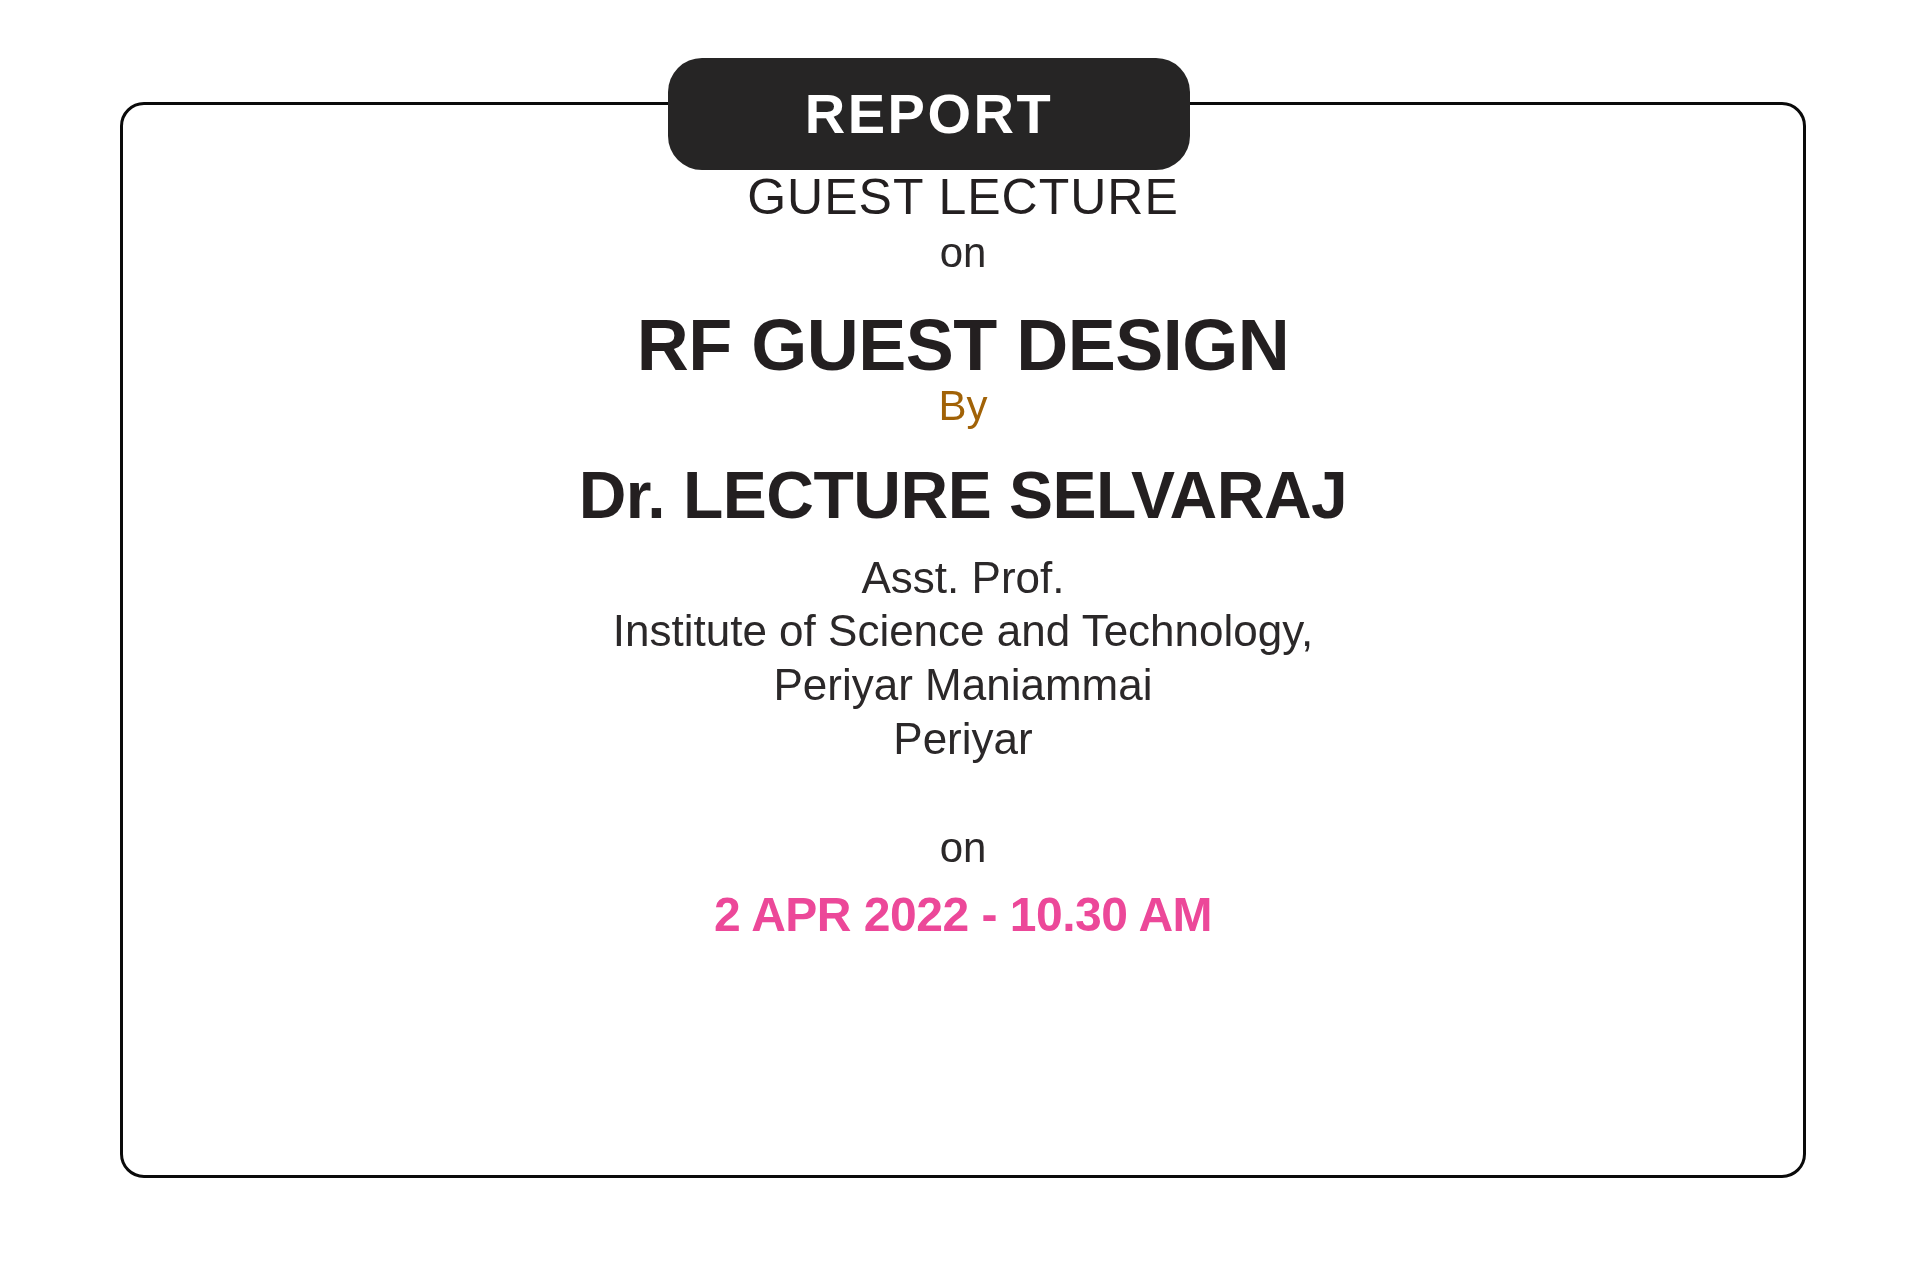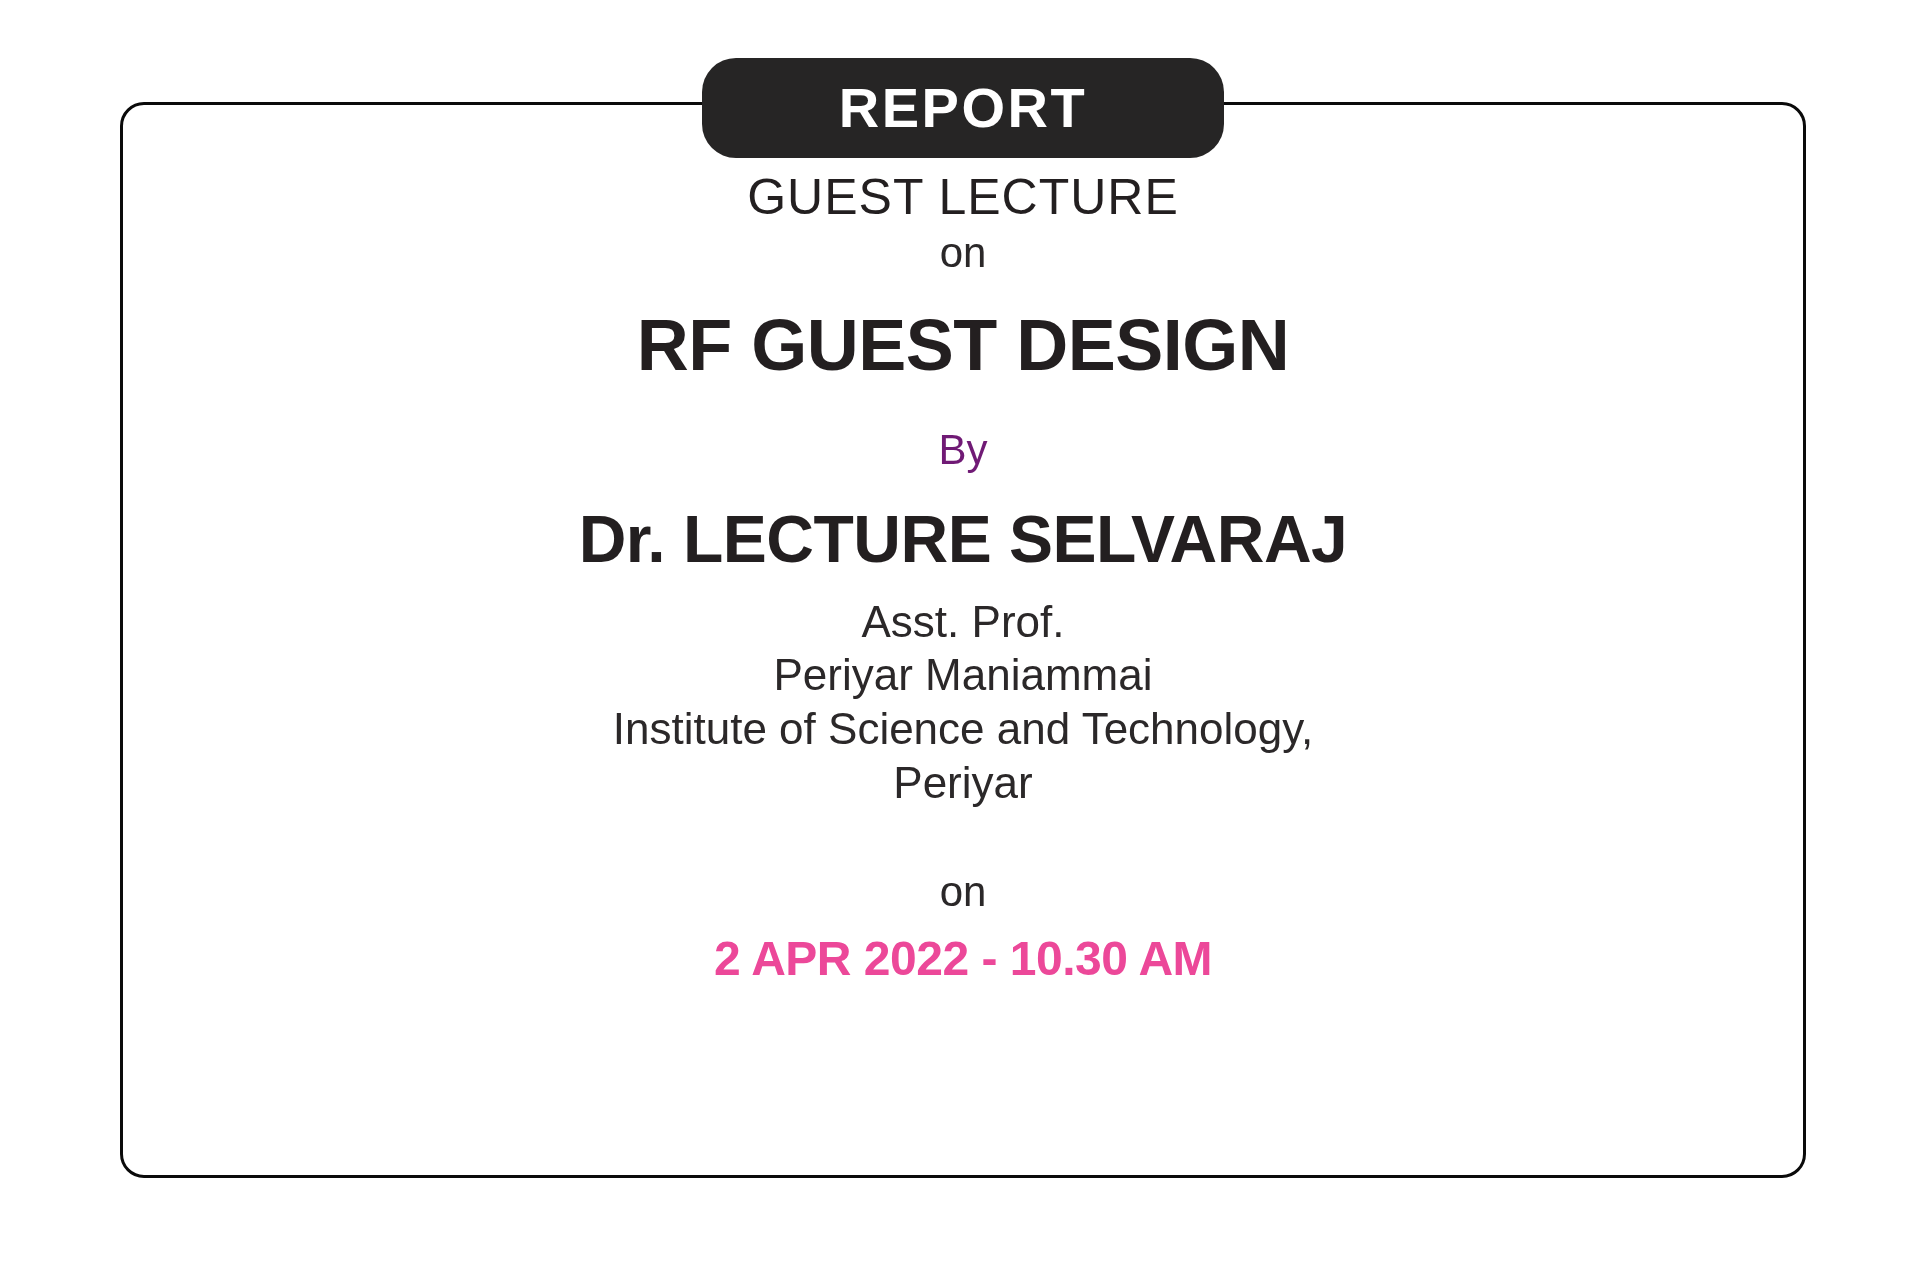--- a/index.html
+++ b/index.html
@@ -27,24 +27,24 @@
     width: 1686px;
     height: 1076px;
     border: 3px solid #0a0a0a;
     border-radius: 24px;
     background: #ffffff;
   }
 
   
   .report-badge {
     position: absolute;
-    left: 702px;
+    left: 668px;
     top: 58px;
     width: 522px;
-    height: 100px;
+    height: 112px;
     background: #262525;
     border-radius: 34px;
     display: flex;
     align-items: center;
     justify-content: center;
     z-index: 5;
   }
   .report-badge-label {
     color: #ffffff;
     font-size: 56px;
@@ -88,25 +88,24 @@
   .line-title {
     margin-top: 32px;
     font-size: 72px;
     font-weight: 700;
     letter-spacing: -0.5px;
     line-height: 1.05;
     color: #231f20;
   }
 
   .line-by {
-    margin-top: 44px;
     font-size: 42px;
     font-weight: 400;
     line-height: 1.1;
-    color: #701a75;
+    color: #a16207;
   }
 
   .line-speaker {
     margin-top: 32px;
     font-size: 66px;
     font-weight: 700;
     letter-spacing: -0.5px;
     line-height: 1.05;
     color: #231f20;
   }
@@ -150,22 +149,22 @@
       <div class="line-connector">on</div>
 
       <div class="line-title">RF GUEST DESIGN</div>
 
       <div class="line-by">By</div>
 
       <div class="line-speaker">Dr. LECTURE SELVARAJ</div>
 
       <div class="affiliation">
         <div>Asst. Prof.</div>
+        <div>Institute of Science and Technology,</div>
         <div>Periyar Maniammai</div>
-        <div>Institute of Science and Technology,</div>
         <div>Periyar</div>
       </div>
 
       <div class="line-connector-2">on</div>
 
       <div class="line-datetime">2 APR 2022 - 10.30 AM</div>
 
     </div>
   </div>
 

